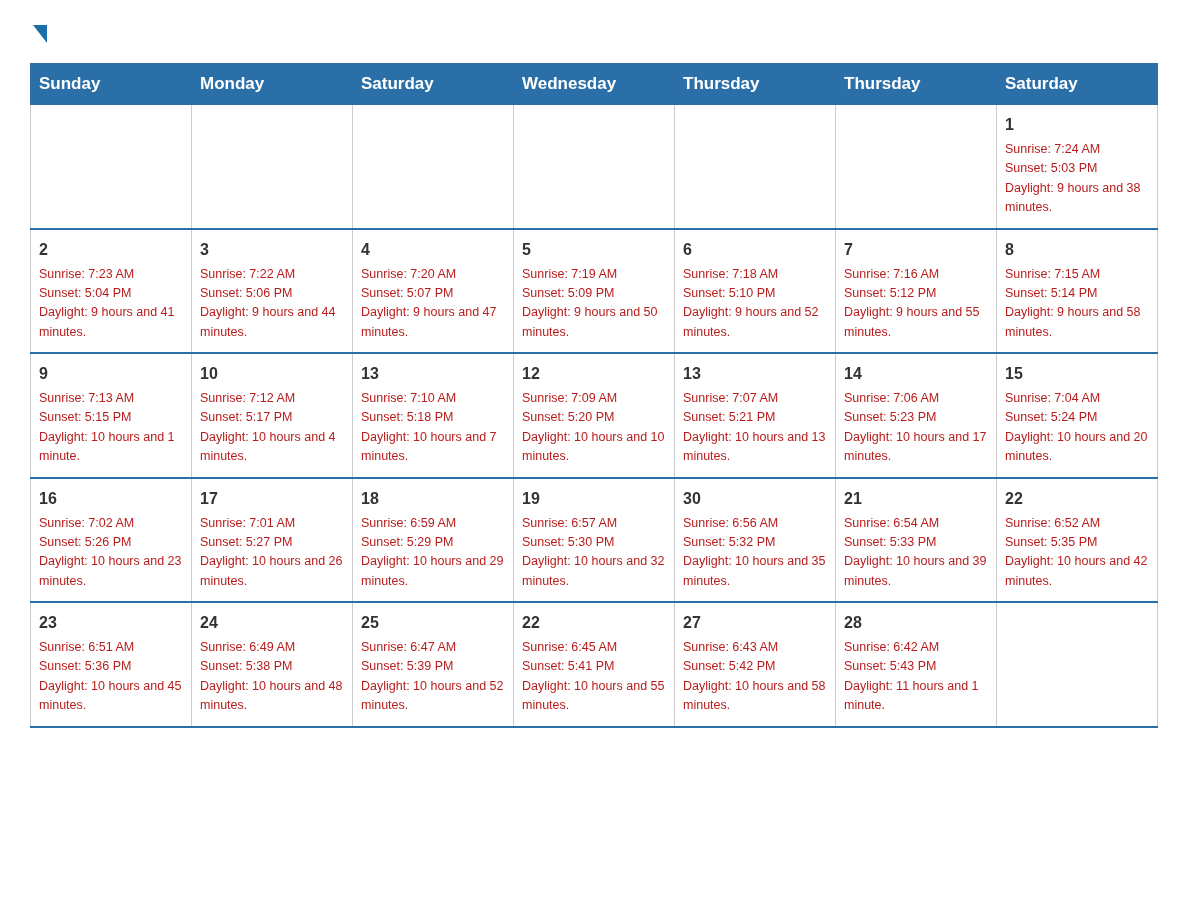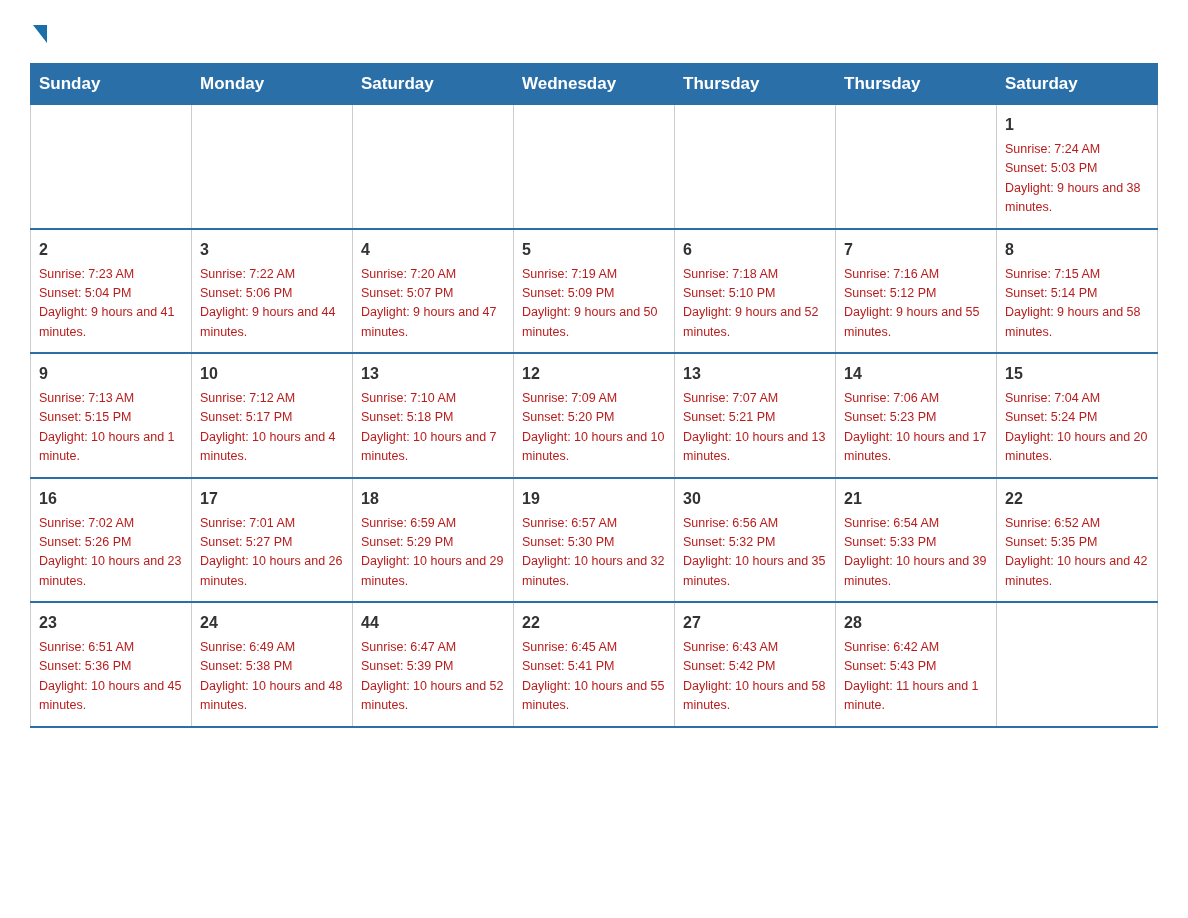--- a/index.html
+++ b/index.html
@@ -238,21 +238,21 @@
       <tr>
         <td>
           <span class="day-number">23</span>
           <div class="day-info">Sunrise: 6:51 AM<br>Sunset: 5:36 PM<br>Daylight: 10 hours and 45 minutes.</div>
         </td>
         <td>
           <span class="day-number">24</span>
           <div class="day-info">Sunrise: 6:49 AM<br>Sunset: 5:38 PM<br>Daylight: 10 hours and 48 minutes.</div>
         </td>
         <td>
-          <span class="day-number">44</span>
+          <span class="day-number">25</span>
           <div class="day-info">Sunrise: 6:47 AM<br>Sunset: 5:39 PM<br>Daylight: 10 hours and 52 minutes.</div>
         </td>
         <td>
           <span class="day-number">22</span>
           <div class="day-info">Sunrise: 6:45 AM<br>Sunset: 5:41 PM<br>Daylight: 10 hours and 55 minutes.</div>
         </td>
         <td>
           <span class="day-number">27</span>
           <div class="day-info">Sunrise: 6:43 AM<br>Sunset: 5:42 PM<br>Daylight: 10 hours and 58 minutes.</div>
         </td>

